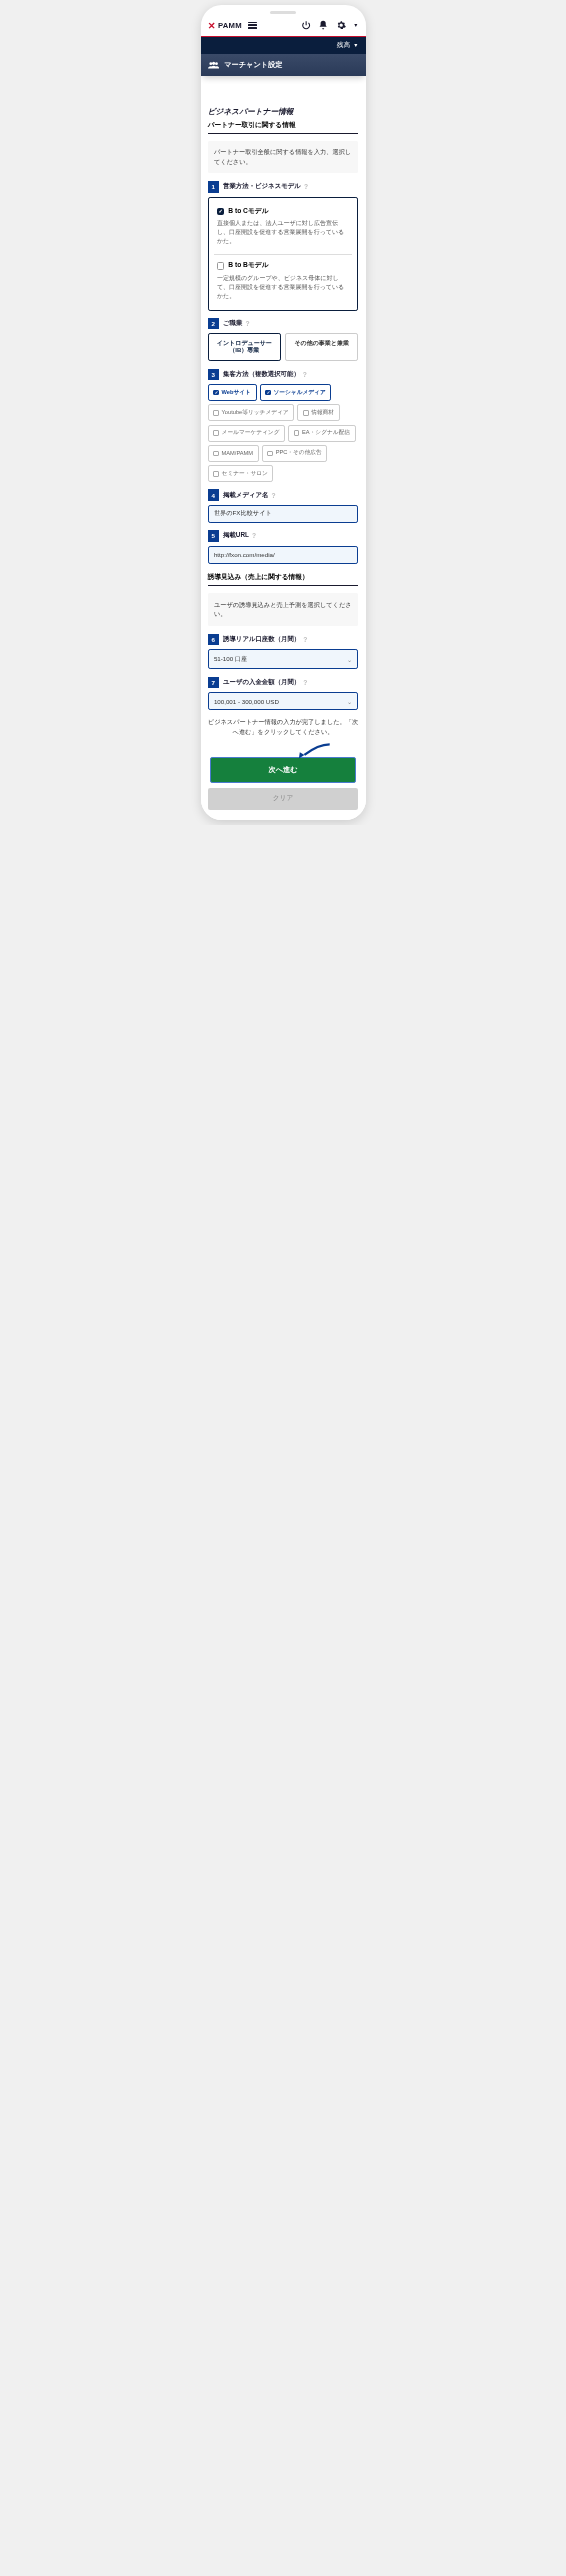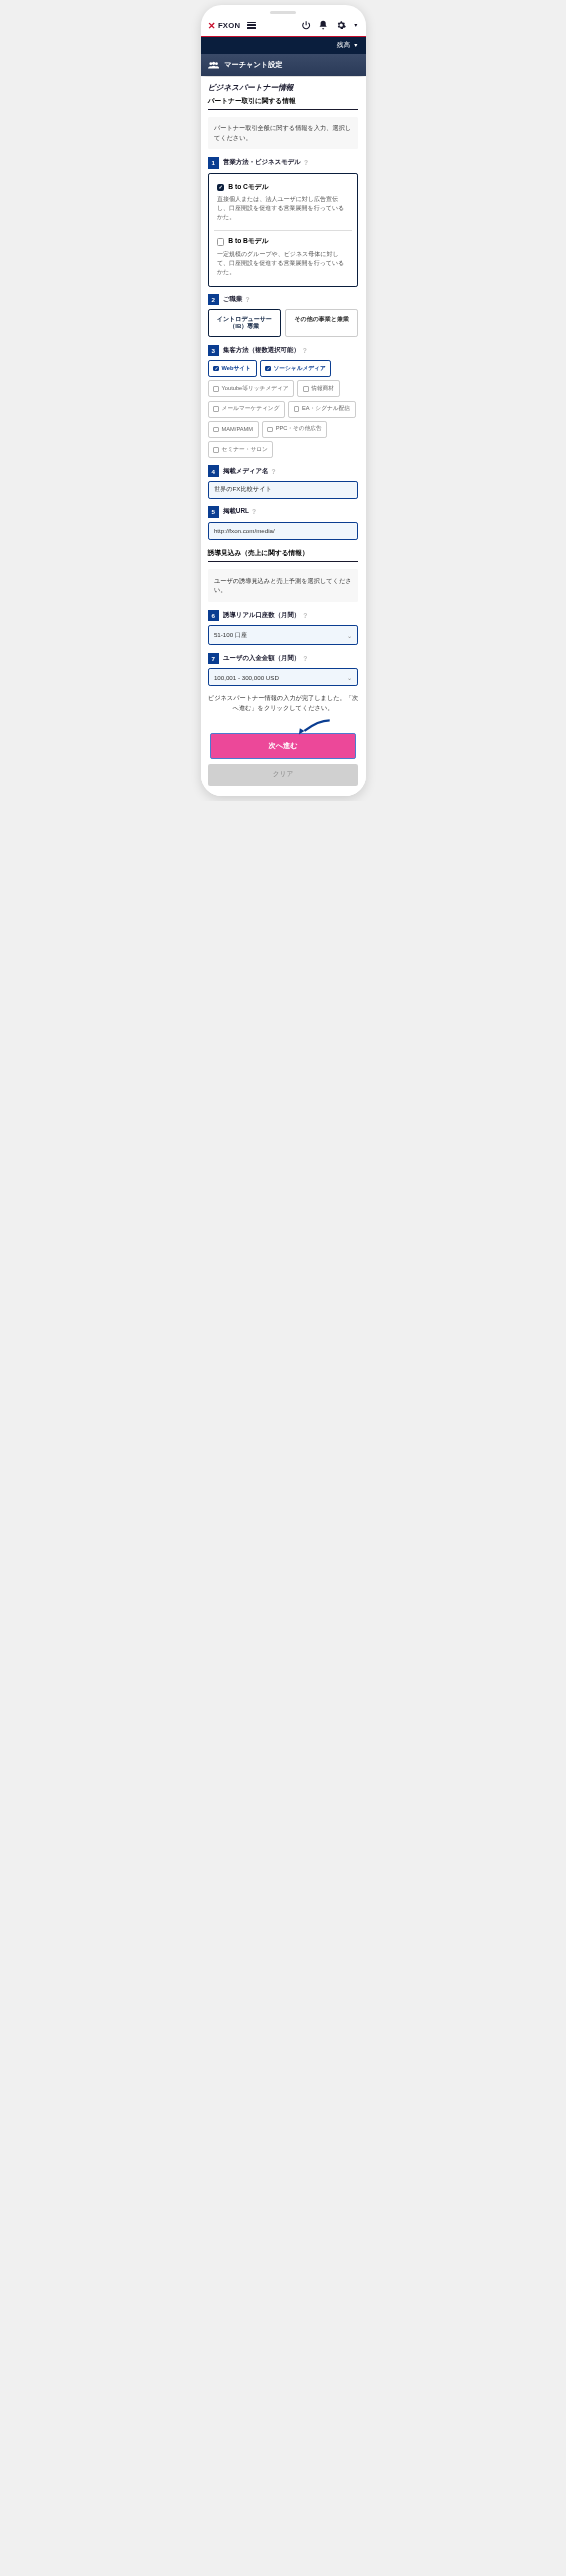--- a/index.html
+++ b/index.html
@@ -13,21 +13,21 @@
 .logo .x { color: #c8102e; font-size: 9.3px; }
 .header-left { display: flex; align-items: center; gap: 6.2px; }
 .hamburger { display: flex; flex-direction: column; gap: 1.5px; cursor: pointer; }
 .hamburger span { width: 9.3px; height: 1.3px; background: #1a1a2e; border-radius: 0.5px; }
 .header-right { display: flex; align-items: center; gap: 7.2px; }
 .hicon { width: 10.3px; height: 10.3px; color: #1a1a2e; cursor: pointer; }
 
 .balance-bar { background: #0a1e3d; color: #fff; text-align: right; padding: 4.1px 7.2px; font-size: 6.7px; display: flex; justify-content: flex-end; align-items: center; gap: 3.1px; }
 .chev { font-size: 5.2px; }
 
-.section-title { background: linear-gradient(to bottom, #3a4a68, #2a3a58); color: #fff; padding: 6.2px 7.2px; font-size: 7.2px; font-weight: 600; display: flex; align-items: center; gap: 5.2px; box-shadow: 0 4.1px 6.2px -2.1px rgba(0,0,0,.2); margin-bottom: 1px; }
+.section-title { background: linear-gradient(to bottom, #3a4a68, #2a3a58); color: #fff; padding: 6.2px 7.2px; font-size: 7.2px; font-weight: 600; display: flex; align-items: center; gap: 5.2px; box-shadow: 0 4.1px 6.2px -2.1px rgba(0,0,0,.2); margin-bottom: 25px; }
 .section-title svg { width: 11.3px; height: 8.2px; }
 
 .content { padding: 5.2px 7.2px 10.3px; background: #fff; }
 h2 { font-size: 7.7px; font-weight: 700; color: #1a1a2e; margin-bottom: 4.1px; font-style: italic; }
 h3 { font-size: 6.7px; font-weight: 700; border-bottom: 0.8px solid #1a1a2e; padding-bottom: 3.1px; margin-bottom: 7.2px; }
 .note { background: #f7f7f7; padding: 6.2px; font-size: 6.2px; line-height: 1.6; color: #333; border-radius: 1.5px; margin-bottom: 8.2px; }
 
 .field { margin-bottom: 7.2px; }
 .field-label { display: flex; align-items: center; gap: 0; font-size: 6.4px; font-weight: 700; color: #1a1a2e; margin-bottom: 4.1px; }
 .num { background: #0a3d91; color: #fff; width: 11.3px; height: 11.3px; display: inline-flex; align-items: center; justify-content: center; font-size: 6.2px; font-weight: 700; margin-right: 4.1px; }
@@ -53,33 +53,33 @@
 .tag.on .sq::after { content: "✓"; color: #fff; font-size: 4.1px; position: absolute; top: -0.5px; left: 0.5px; }
 
 .input { width: 100%; border: 0.8px solid #0a3d91; background: #f0f6fc; border-radius: 2.1px; padding: 4.6px 5.2px; font-size: 6.2px; color: #333; }
 
 .select { width: 100%; border: 0.8px solid #0a3d91; background: #f0f6fc; border-radius: 2.1px; padding: 4.6px 5.2px; font-size: 6.2px; color: #333; display: flex; justify-content: space-between; align-items: center; cursor: pointer; }
 
 .footer-note { font-size: 6.2px; text-align: center; line-height: 1.6; color: #333; margin: 7.2px 0 5.2px; }
 .arrow-wrap { display: flex; justify-content: flex-end; padding-right: 26px; margin-bottom: -4.1px; }
 .arrow-wrap svg { width: 46px; height: 18.5px; }
 
-.primary-btn { width: calc(100% - 4.1px); margin: 0 2.1px; background: #ec4899; color: #fff; border: 1px solid #4a7bd0; border-radius: 2.1px; padding: 7.2px; font-size: 7.2px; font-weight: 700; text-align: center; cursor: pointer; }
+.primary-btn { width: calc(100% - 4.1px); margin: 0 2.1px; background: #15803d; color: #fff; border: 1px solid #4a7bd0; border-radius: 2.1px; padding: 7.2px; font-size: 7.2px; font-weight: 700; text-align: center; cursor: pointer; }
 .secondary-btn { width: 100%; background: #d0d0d0; color: #888; border: none; border-radius: 2.1px; padding: 6.2px; font-size: 6.7px; text-align: center; margin-top: 5.2px; cursor: pointer; }
 </style>
 </head>
 <body>
 
 <div class="device">
 
   <div class="header">
     <div class="header-left">
       <div class="logo">
         <span class="x">✕</span>
-        <span>FXON</span>
+        <span>PAMM</span>
       </div>
       <div class="hamburger">
           <span></span>
           <span></span>
           <span></span>
         </div>
     </div>
     <div class="header-right">
       <svg class="hicon" viewBox="0 0 24 24" fill="none" stroke="currentColor" stroke-width="2.5">
           <path d="M12 3v9M6.5 6.5a8 8 0 1 0 11 0"></path>

